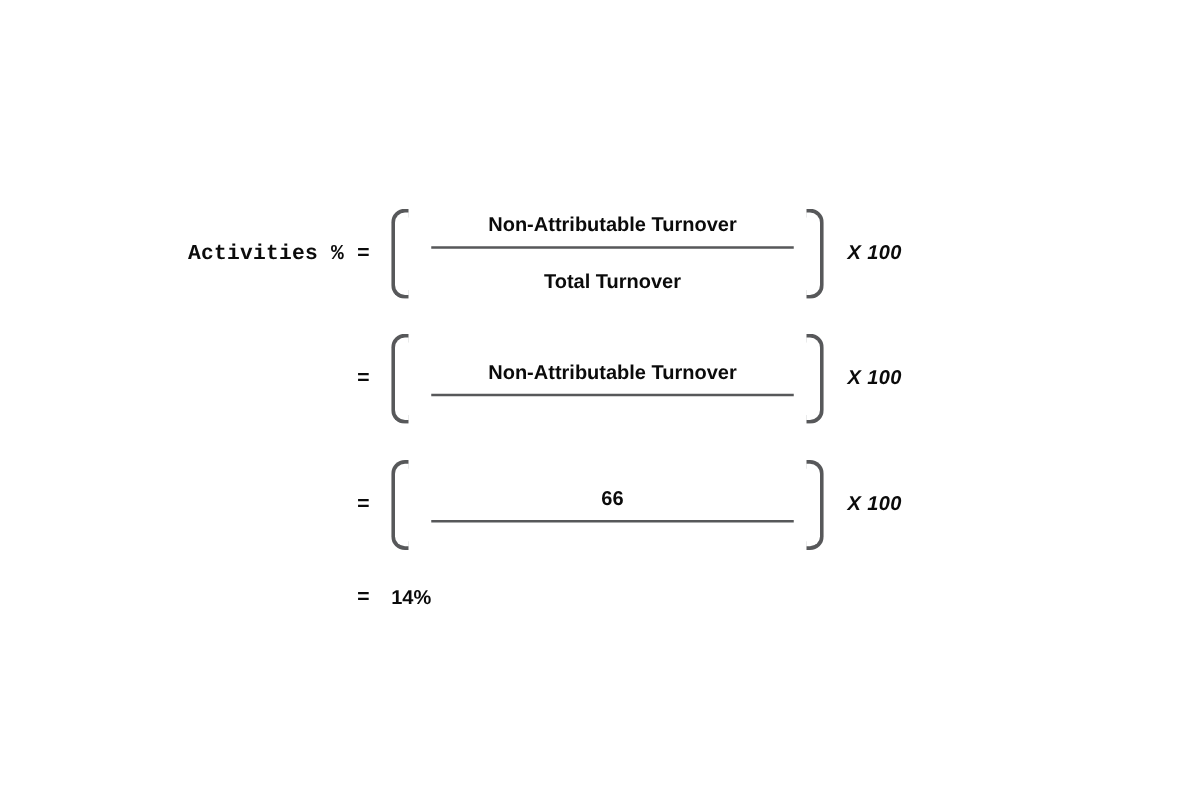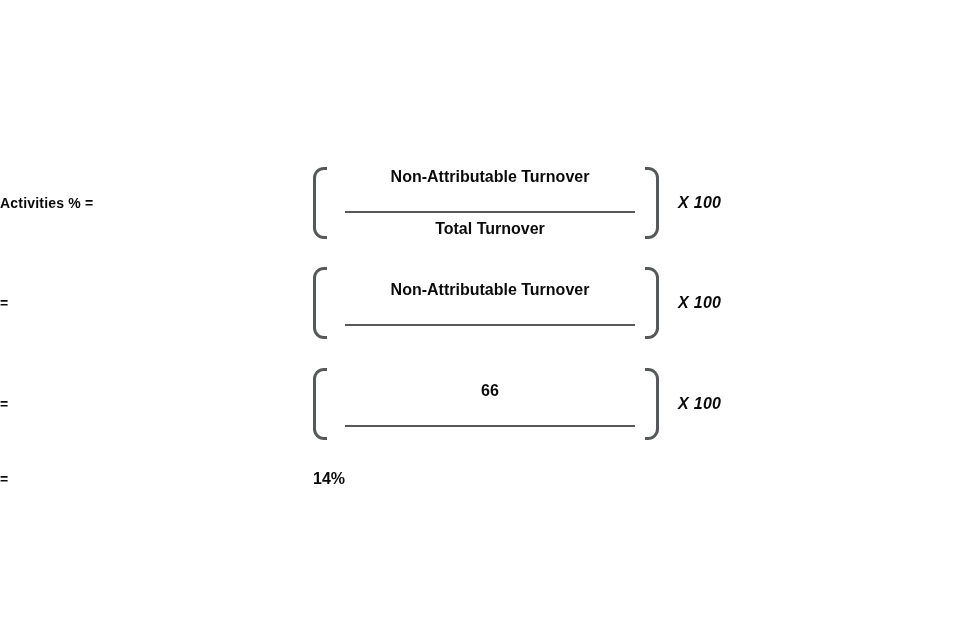--- a/index.html
+++ b/index.html
@@ -25,24 +25,25 @@
     right:0;
     display:flex;
     align-items:center;
   }
   .row-1{top:165px;height:76px;}
   .row-2{top:265px;height:76px;}
   .row-3{top:366px;height:76px;}
   .row-4{top:466px;height:25px;}
   .lhs{
     width:296px;
-    text-align:left;
-    font-size:14px;
+    text-align:right;
+    font-size:17px;
     letter-spacing:0.2px;
     flex:0 0 auto;
+    font-family:Liberation Mono, monospace;
   }
   .bracket{
     flex:0 0 auto;
     box-sizing:border-box;
     width:14px;
     height:72px;
     border:3px solid var(--rule);
   }
   .bracket.open{
     margin-left:17px;
@@ -58,27 +59,27 @@
     flex:0 0 auto;
     width:290px;
     margin-left:18px;
     display:flex;
     flex-direction:column;
     align-items:center;
     text-align:center;
     font-size:16px;
     line-height:20px;
   }
-  .num{padding-bottom:24px;}
+  .num{padding-bottom:6px;}
   .bar{
     width:100%;
     height:2px;
     background:var(--rule);
   }
-  .den{padding-top:6px;}
+  .den{padding-top:17px;}
   .mult{
     flex:0 0 auto;
     margin-left:19px;
     font-size:16px;
     letter-spacing:0.3px;
     font-style:italic;
   }
   .result{
     flex:0 0 auto;
     margin-left:17px;

